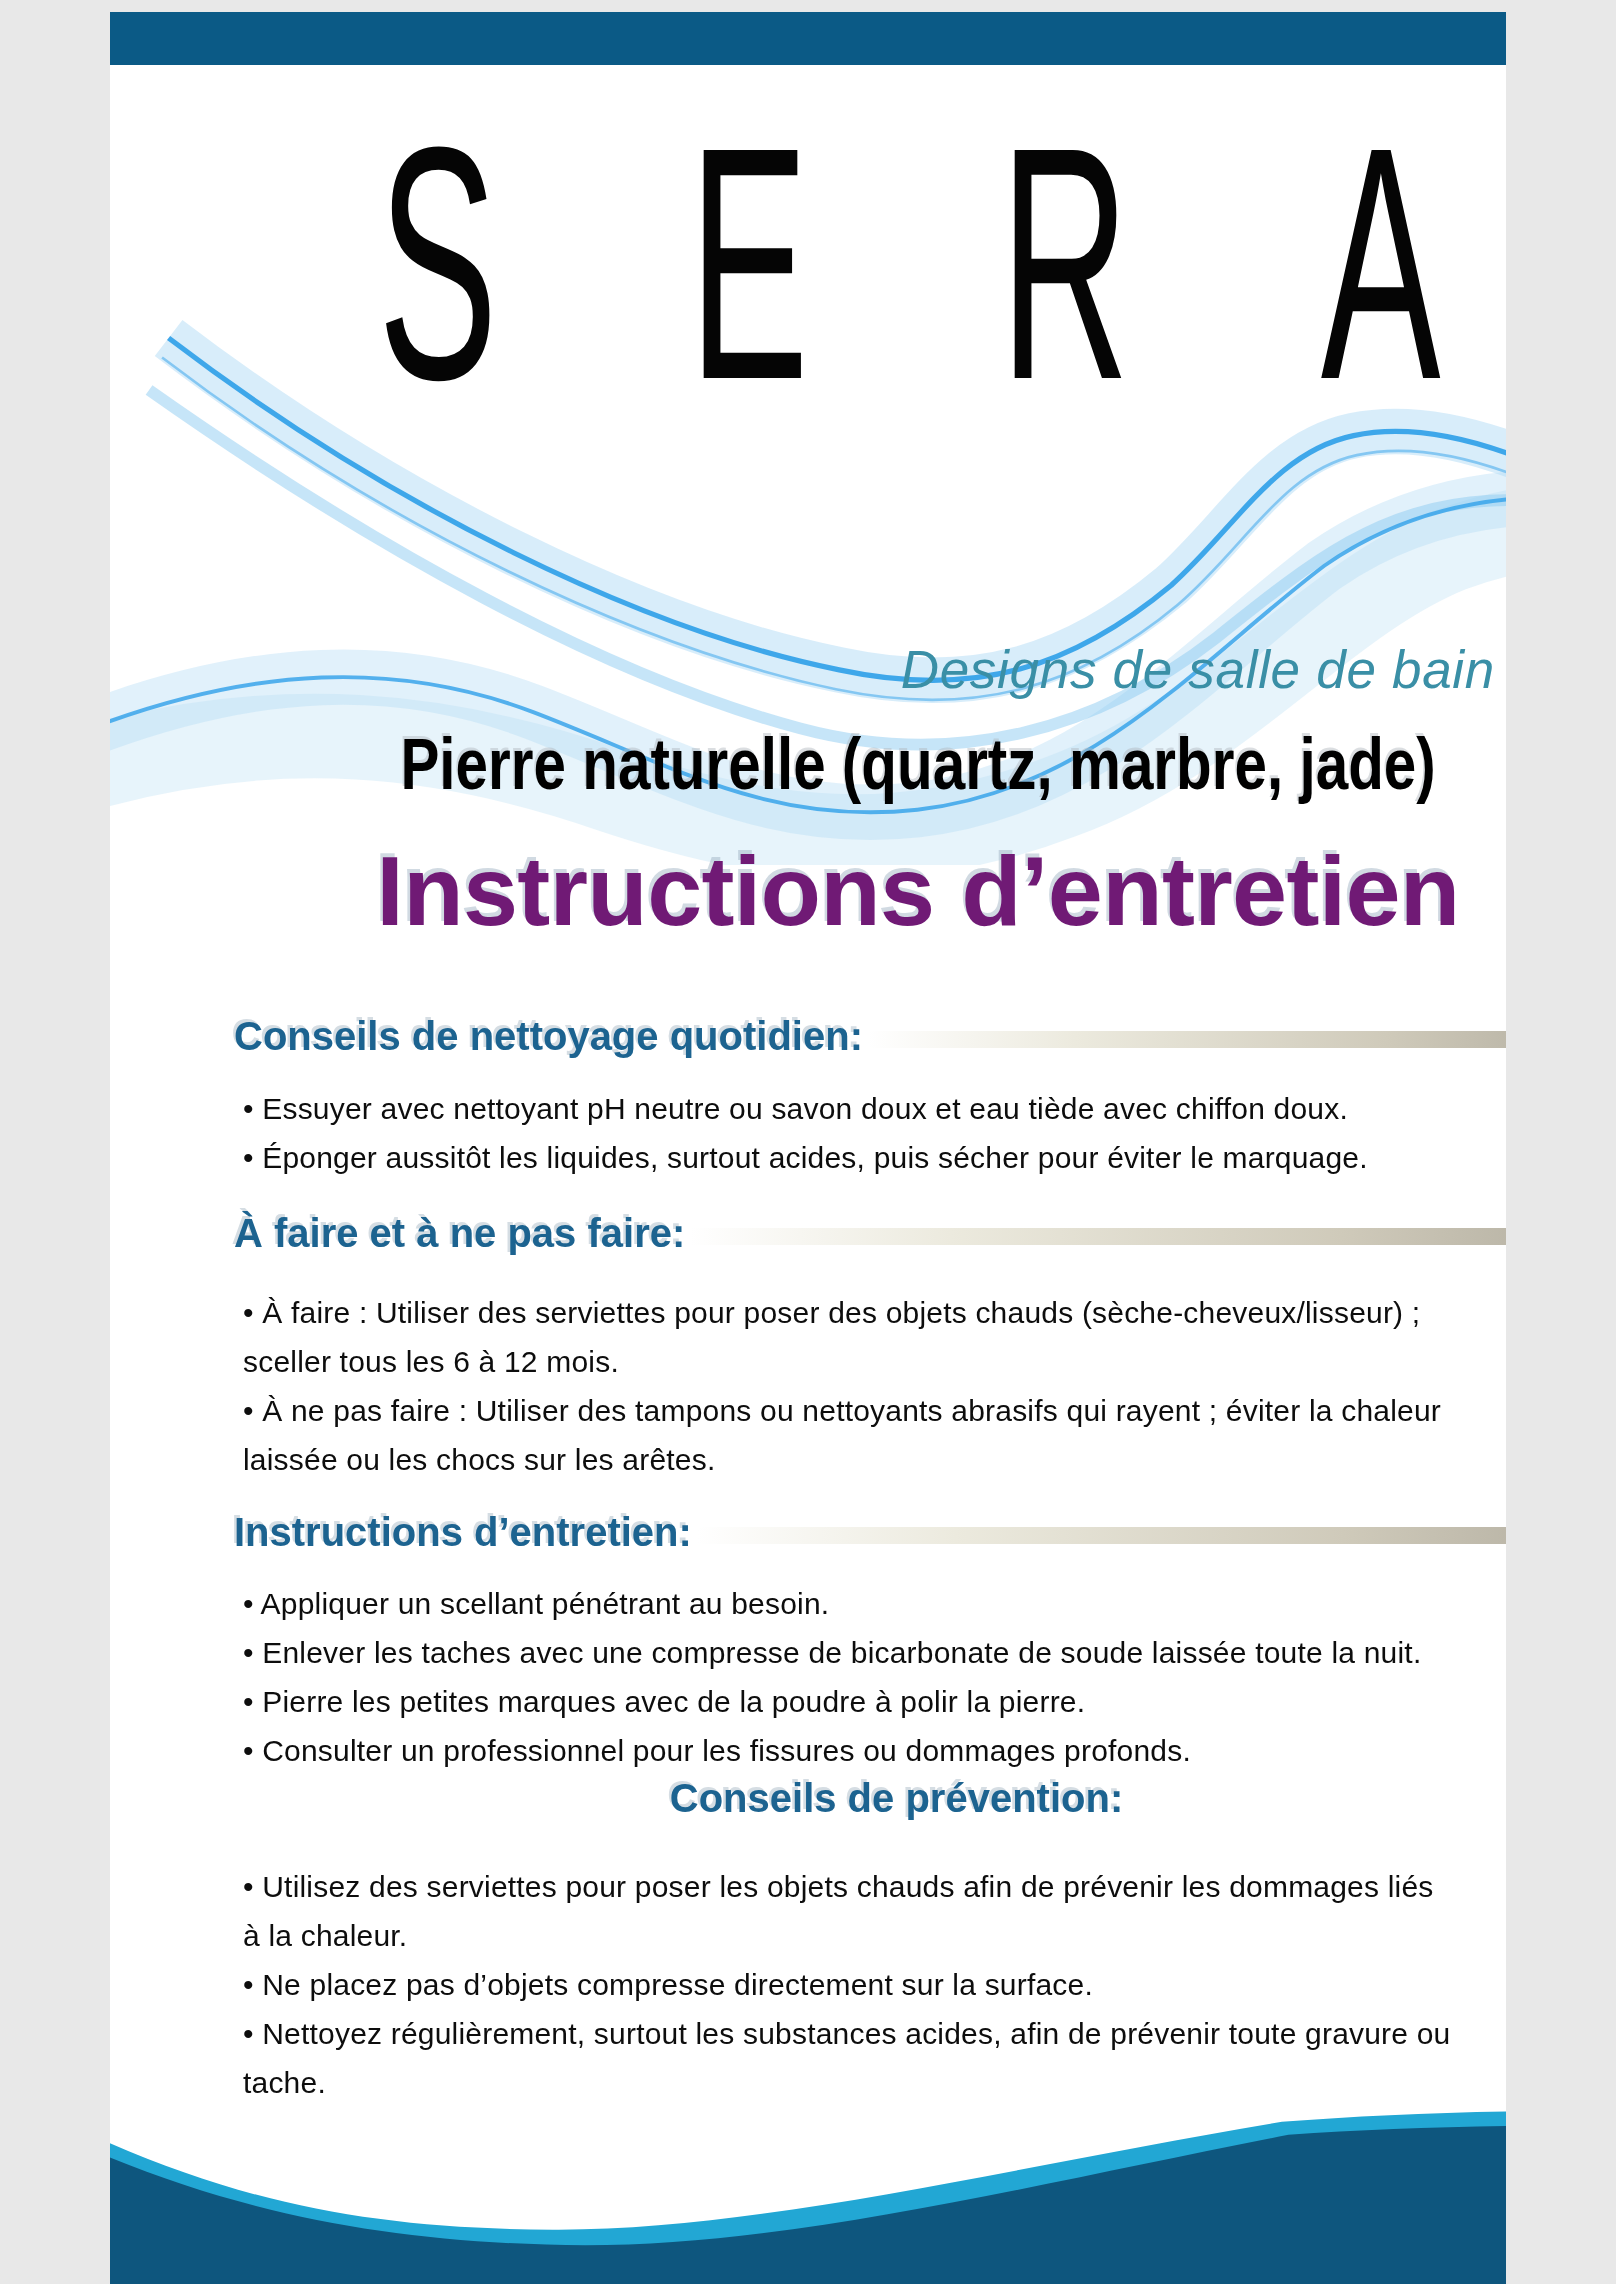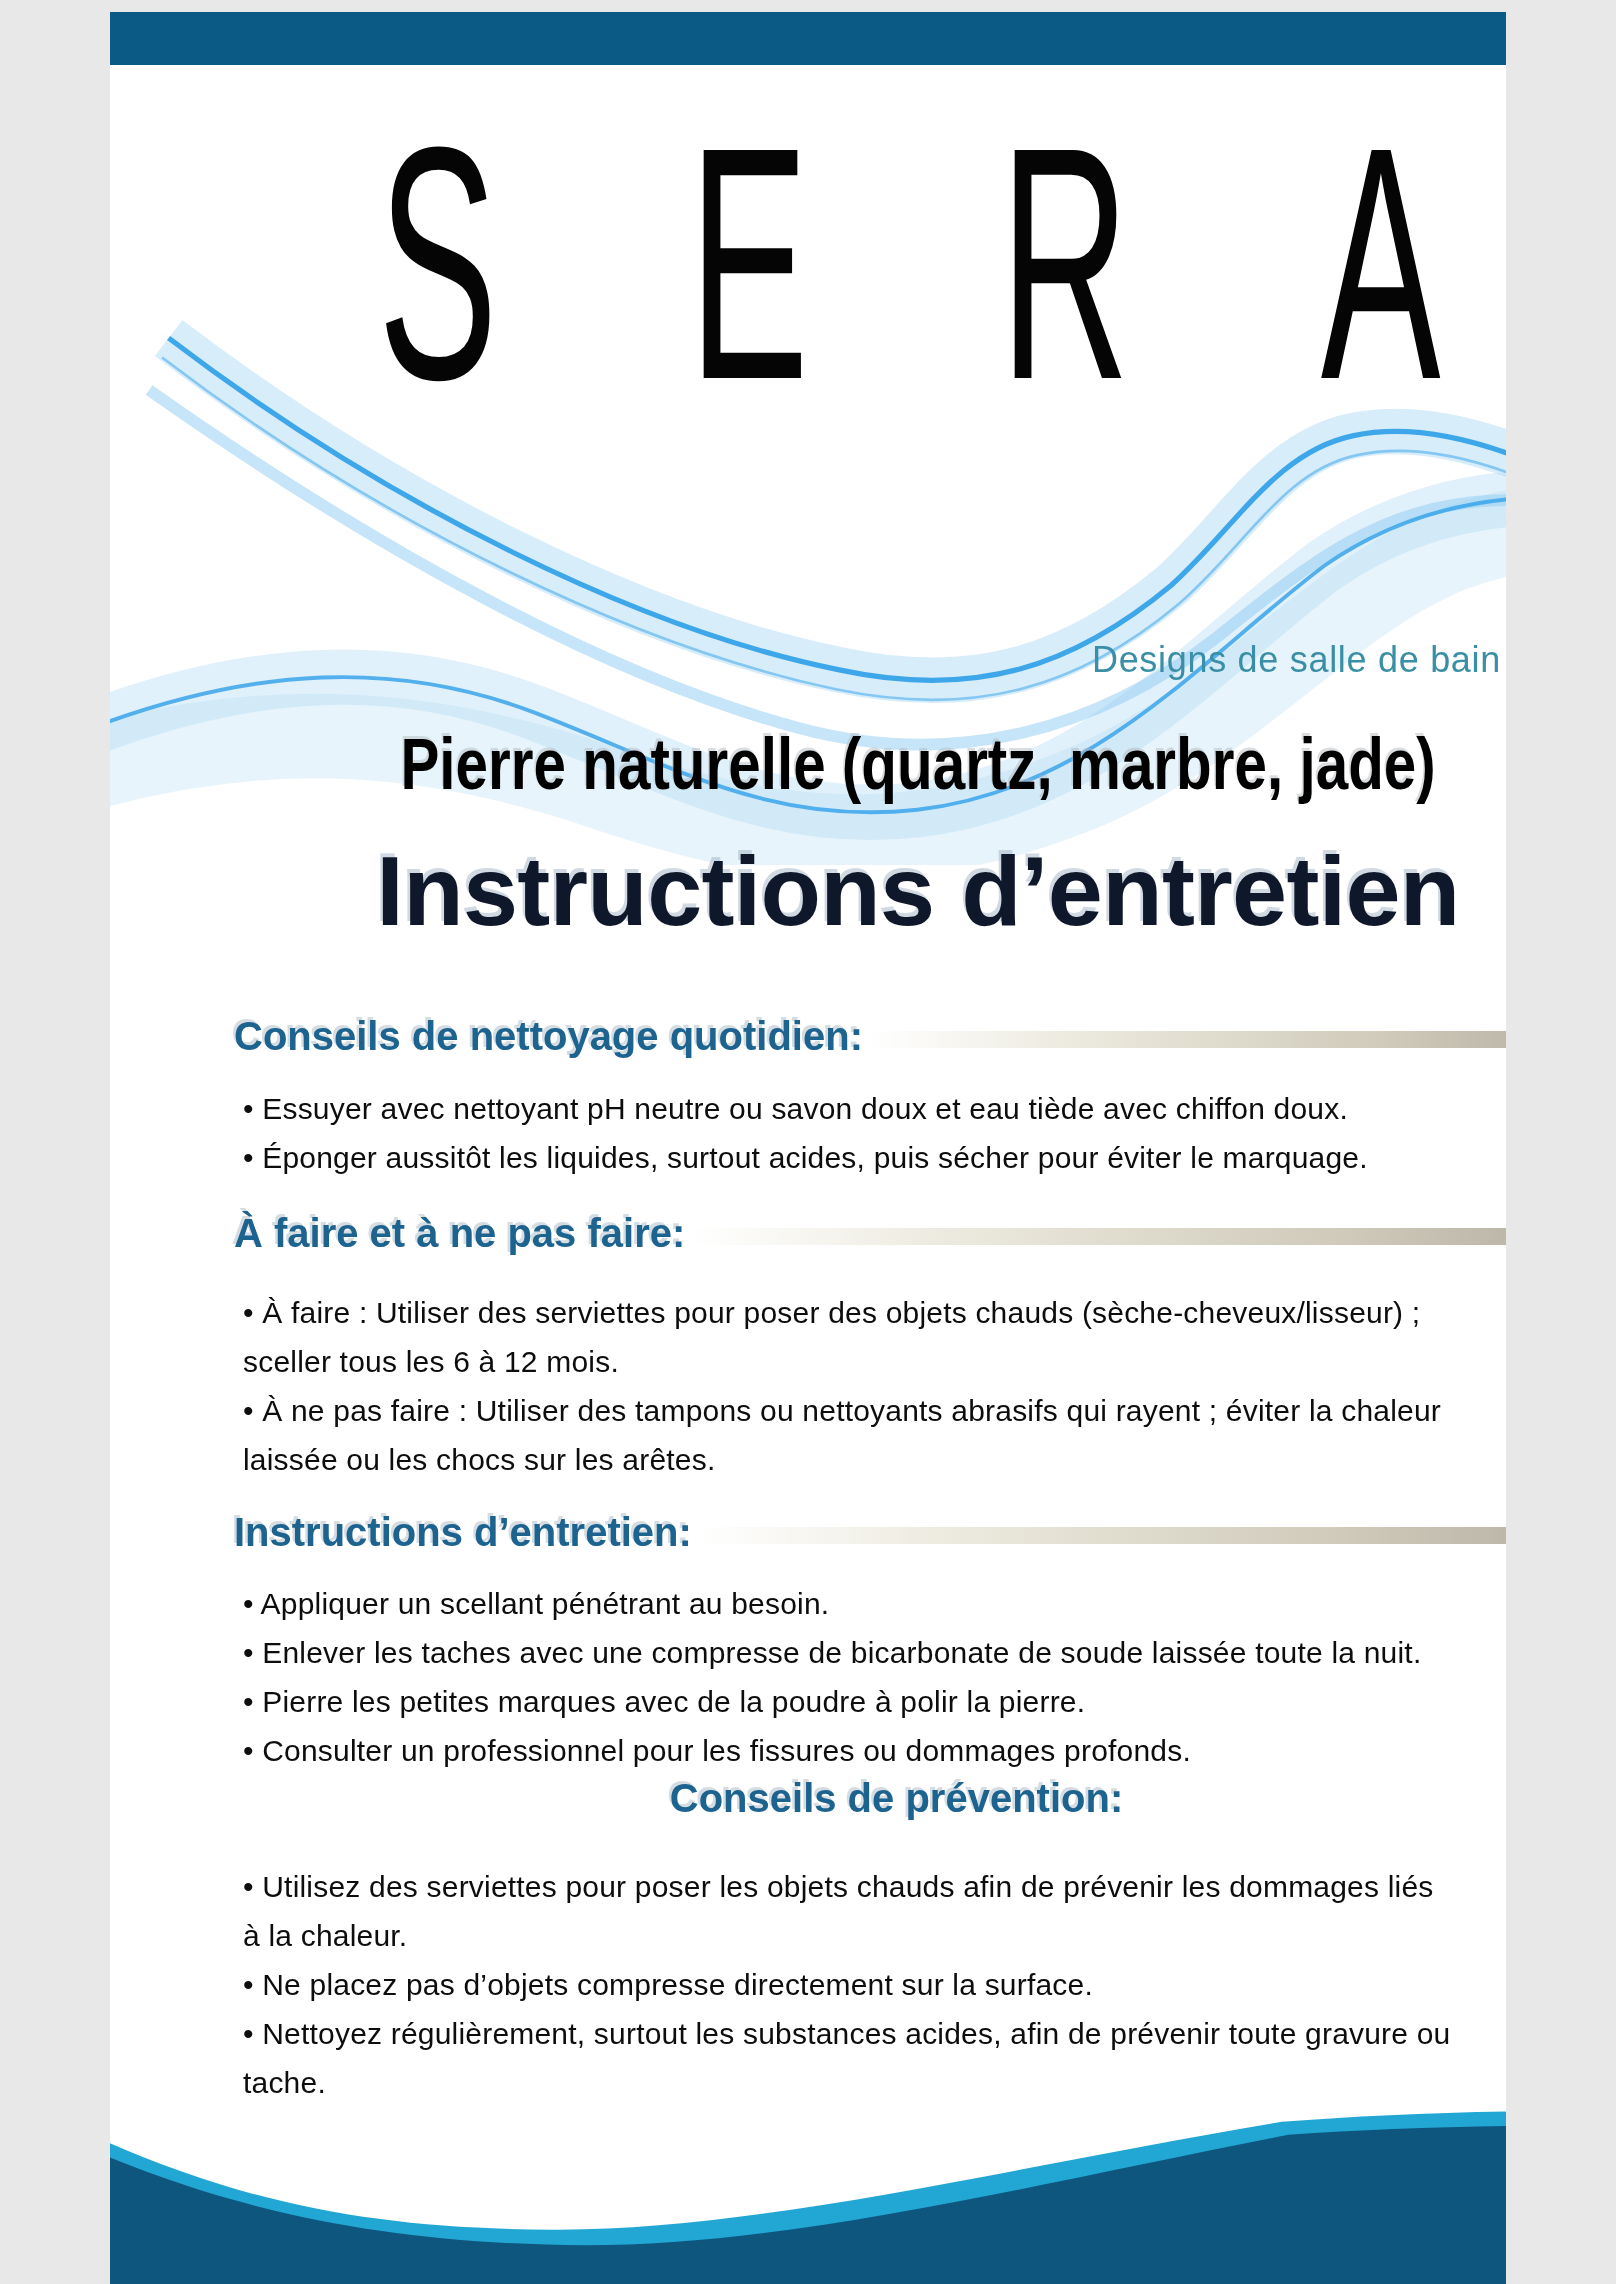--- a/index.html
+++ b/index.html
@@ -11,32 +11,32 @@
   .top-bar{position:absolute;top:0;left:0;width:1616px;height:53px;background:#0b5a86;}
   .brand{
     position:absolute;top:60px;left:0;width:1616px;text-align:center;
     font-size:195px;line-height:1.15;color:#050505;font-weight:400;
     letter-spacing:208px;padding-left:189px;box-sizing:border-box;
     transform:scale(0.92,1.7);transform-origin:50% 0;
     white-space:nowrap;
   }
   .mid-wave{position:absolute;top:300px;left:0;width:1616px;height:553px;}
   .tagline{
-    position:absolute;top:626px;right:5px;
-    font-size:36px;line-height:1.2;color:#3a8fa6;letter-spacing:0.7px;
+    position:absolute;top:626px;right:11px;
+    font-size:53px;line-height:1.2;color:#3a8fa6;letter-spacing:0.7px;font-style:italic;
   }
   .headline-row{position:absolute;top:708px;left:0;width:1616px;text-align:center;}
   .product-headline{
     display:inline-block;font-size:73px;line-height:1.2;font-weight:700;color:#000;
     transform:scaleX(0.8);transform-origin:50% 50%;white-space:nowrap;
     text-shadow:-2px -3.3px 0 rgba(175,182,188,0.45);
   }
   .title-row{position:absolute;top:820px;left:0;width:1616px;text-align:center;}
   .page-title{
-    display:inline-block;font-size:99px;line-height:1.2;font-weight:700;color:#0f172a;
+    display:inline-block;font-size:99px;line-height:1.2;font-weight:700;color:#701a75;
     letter-spacing:-0.7px;white-space:nowrap;
     text-shadow:-2.6px -3.9px 0 rgba(152,172,190,0.45);
   }
   .section-heading-row{
     position:absolute;left:124px;width:1325px;
     display:flex;align-items:center;
   }
   .section-heading{
     font-size:40px;line-height:1.2;font-weight:700;color:#1c6390;white-space:nowrap;
     text-shadow:-2.6px -3.3px 0 rgba(150,170,186,0.40);

